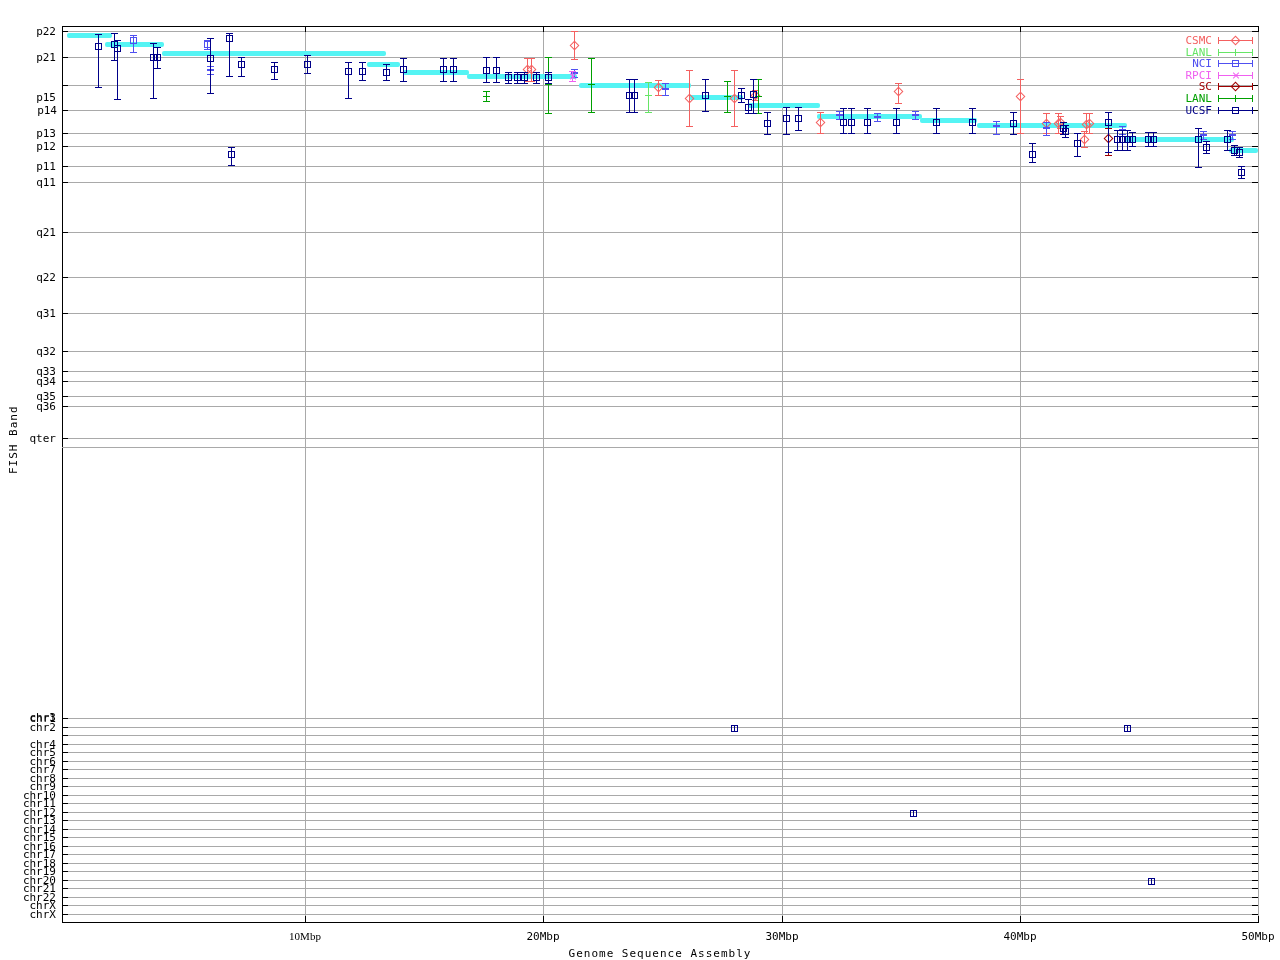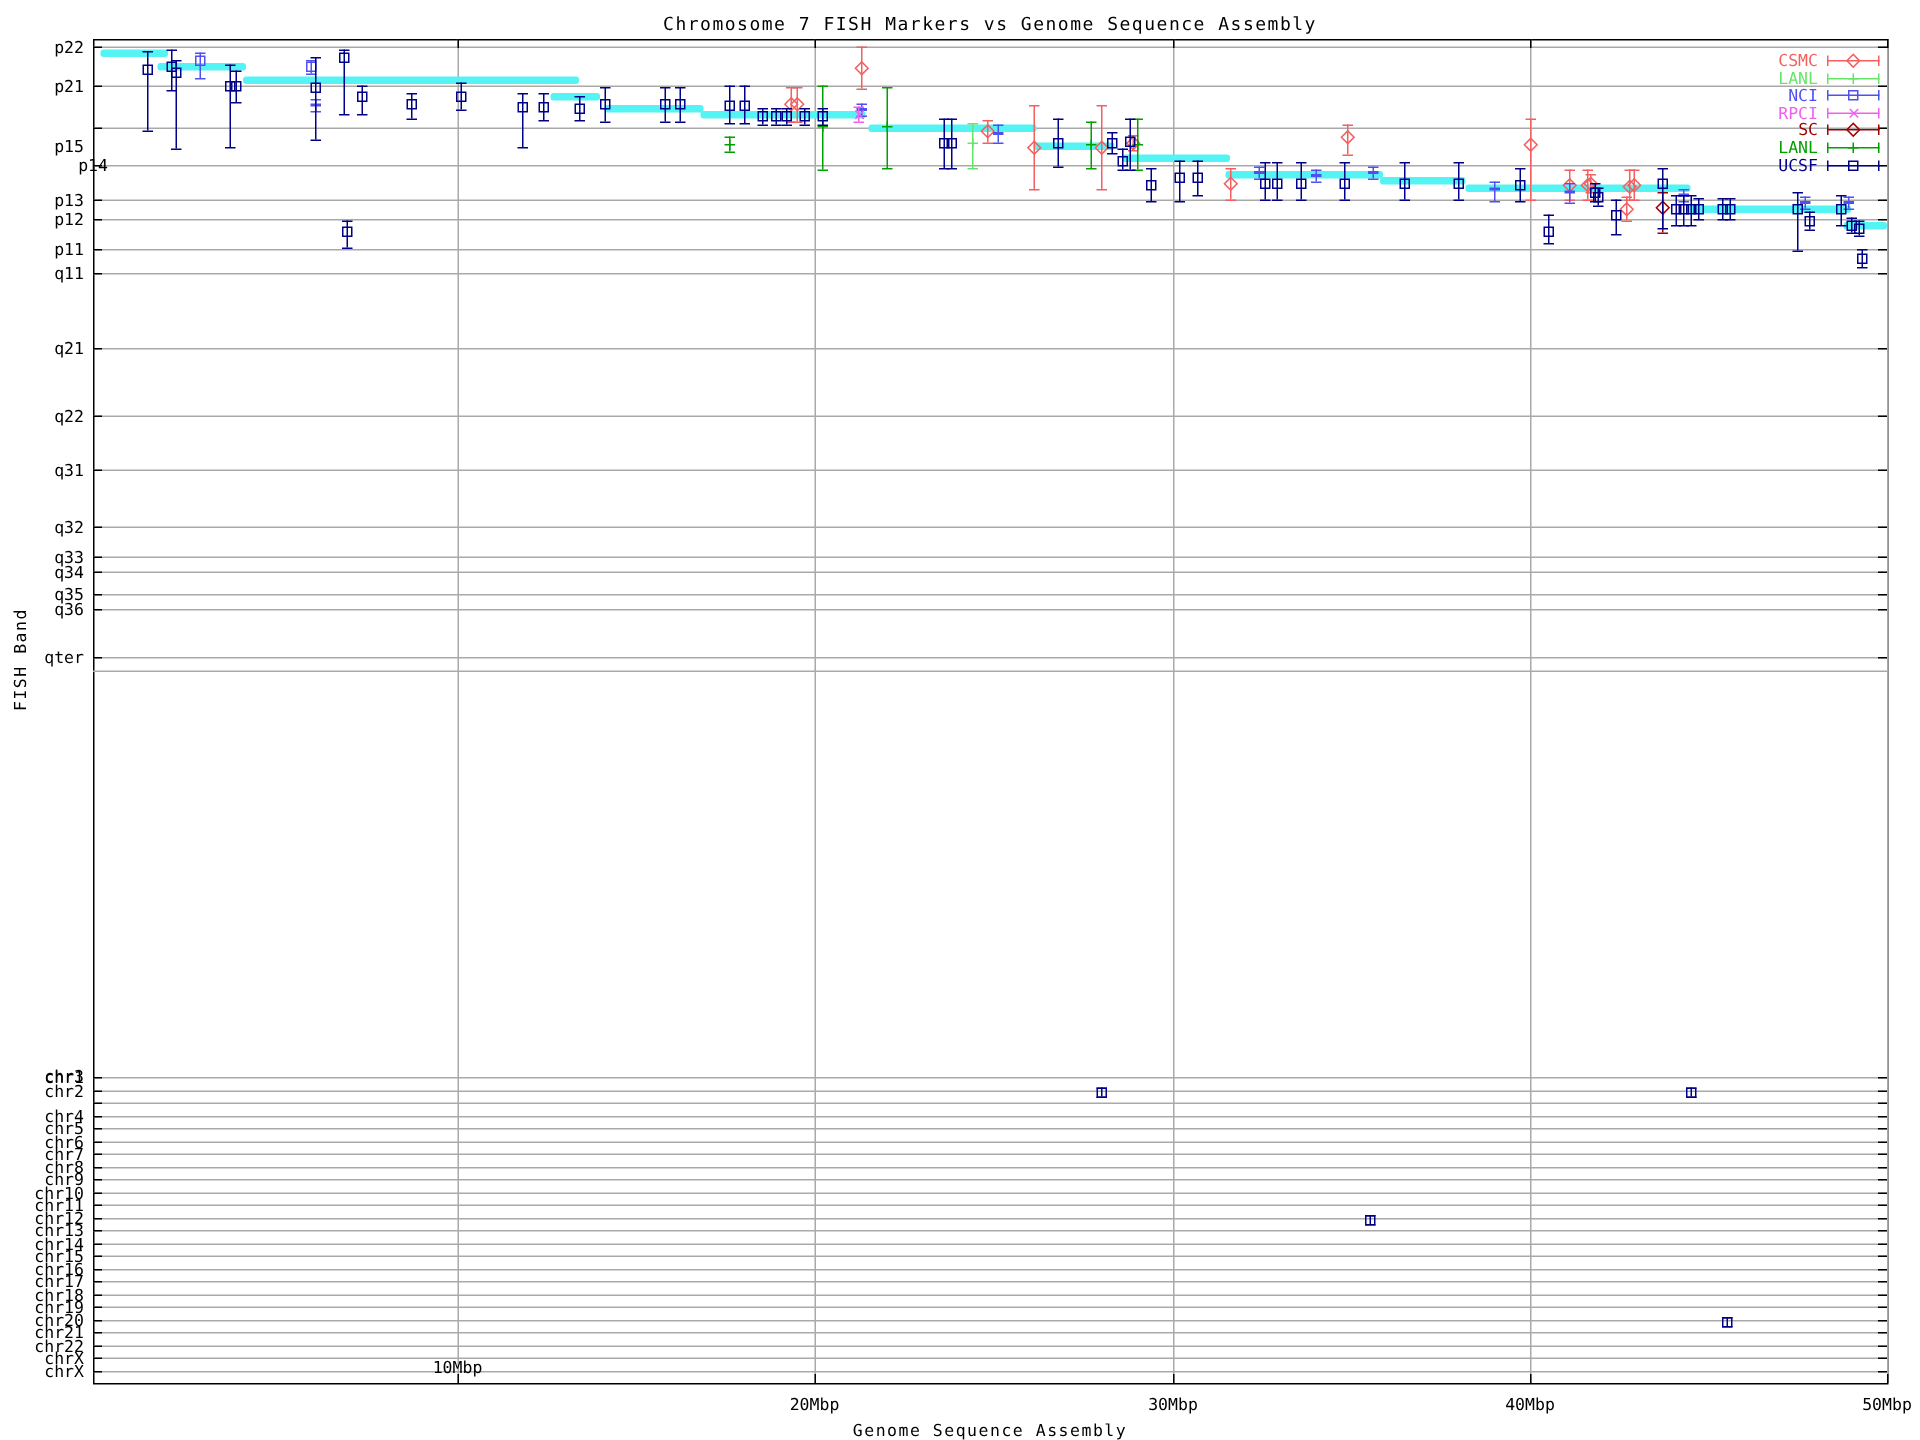--- a/index.html
+++ b/index.html
@@ -20,21 +20,20 @@
   .ecap{position:absolute;height:1px;}
   .mk-square{position:absolute;width:5px;height:5px;border:1px solid;background:transparent;box-sizing:content-box;}
   .mk-diamond{position:absolute;width:5px;height:5px;border:1px solid;background:transparent;transform:rotate(45deg);}
   .mk-bar{position:absolute;}
   .legend-text{position:absolute;font-size:11px;line-height:11px;text-align:right;white-space:nowrap;}
 </style>
 </head>
 <body>
 
 <div id="screen">
-  <div class="txt title-label abs" style="left:340px;top:10px;width:640px;">Chromosome 7 FISH Markers vs Genome Sequence Assembly</div>
 
   <div class="txt axis-label abs" style="left:8px;top:474px;transform:rotate(-90deg);transform-origin:left top;">FISH Band</div>
 
   <div class="txt axis-label abs" style="left:460px;top:948px;width:400px;">Genome Sequence Assembly</div>
 
   <div id="plot-border" class="border-box" style="left:62px;top:26px;width:1197px;height:897px;"></div>
 
   <div id="layer-grid">
       <div class="grid-h" style="left: 62px; top: 31px; width: 1196px;"></div>
       <div class="grid-h" style="left: 62px; top: 57px; width: 1196px;"></div>
@@ -175,21 +174,21 @@
       <div class="tick" style="left: 782px; top: 26px; width: 1px; height: 6px;"></div>
       <div class="tick" style="left: 1020px; top: 916px; width: 1px; height: 6px;"></div>
       <div class="tick" style="left: 1020px; top: 26px; width: 1px; height: 6px;"></div>
       <div class="tick" style="left: 1258px; top: 916px; width: 1px; height: 6px;"></div>
       <div class="tick" style="left: 1258px; top: 26px; width: 1px; height: 6px;"></div>
     </div>
   <div id="layer-labels">
       <div class="txt band-label" style="left: 8px; top: 26px; width: 48px;">p22</div>
       <div class="txt band-label" style="left: 8px; top: 52px; width: 48px;">p21</div>
       <div class="txt band-label" style="left: 8px; top: 92px; width: 48px;">p15</div>
-      <div class="txt band-label" style="left: 24px; top: 105px; width: 48px;">p14</div>
+      <div class="txt band-label" style="left: 9px; top: 105px; width: 48px;">p14</div>
       <div class="txt band-label" style="left: 8px; top: 128px; width: 48px;">p13</div>
       <div class="txt band-label" style="left: 8px; top: 141px; width: 48px;">p12</div>
       <div class="txt band-label" style="left: 8px; top: 161px; width: 48px;">p11</div>
       <div class="txt band-label" style="left: 8px; top: 177px; width: 48px;">q11</div>
       <div class="txt band-label" style="left: 8px; top: 227px; width: 48px;">q21</div>
       <div class="txt band-label" style="left: 8px; top: 272px; width: 48px;">q22</div>
       <div class="txt band-label" style="left: 8px; top: 308px; width: 48px;">q31</div>
       <div class="txt band-label" style="left: 8px; top: 346px; width: 48px;">q32</div>
       <div class="txt band-label" style="left: 8px; top: 366px; width: 48px;">q33</div>
       <div class="txt band-label" style="left: 8px; top: 376px; width: 48px;">q34</div>
@@ -213,21 +212,21 @@
       <div class="txt band-label" style="left: 8px; top: 832px; width: 48px;">chr15</div>
       <div class="txt band-label" style="left: 8px; top: 841px; width: 48px;">chr16</div>
       <div class="txt band-label" style="left: 8px; top: 849px; width: 48px;">chr17</div>
       <div class="txt band-label" style="left: 8px; top: 858px; width: 48px;">chr18</div>
       <div class="txt band-label" style="left: 8px; top: 866px; width: 48px;">chr19</div>
       <div class="txt band-label" style="left: 8px; top: 875px; width: 48px;">chr20</div>
       <div class="txt band-label" style="left: 8px; top: 883px; width: 48px;">chr21</div>
       <div class="txt band-label" style="left: 8px; top: 892px; width: 48px;">chr22</div>
       <div class="txt band-label" style="left: 8px; top: 900px; width: 48px;">chrX</div>
       <div class="txt band-label" style="left: 8px; top: 909px; width: 48px;">chrX</div>
-      <div class="txt xtick-label" style="left: 275px; top: 906px; width: 60px;">10Mbp</div>
+      <div class="txt xtick-label" style="left: 275px; top: 931px; width: 60px; font-family: Liberation Serif, serif;">10Mbp</div>
       <div class="txt xtick-label" style="left: 513px; top: 931px; width: 60px;">20Mbp</div>
       <div class="txt xtick-label" style="left: 752px; top: 931px; width: 60px;">30Mbp</div>
       <div class="txt xtick-label" style="left: 990px; top: 931px; width: 60px;">40Mbp</div>
       <div class="txt xtick-label" style="left: 1228px; top: 931px; width: 60px;">50Mbp</div>
     </div>
   <div id="layer-segments">
       <div class="seg" style="left: 66.75px; top: 33px; width: 45.2675px; background: rgb(85, 244, 244);"></div>
       <div class="seg" style="left: 104.87px; top: 42px; width: 59.5625px; background: rgb(85, 244, 244);"></div>
       <div class="seg" style="left: 162.05px; top: 51px; width: 223.955px; background: rgb(85, 244, 244);"></div>
       <div class="seg" style="left: 366.945px; top: 62px; width: 33.355px; background: rgb(85, 244, 244);"></div>

